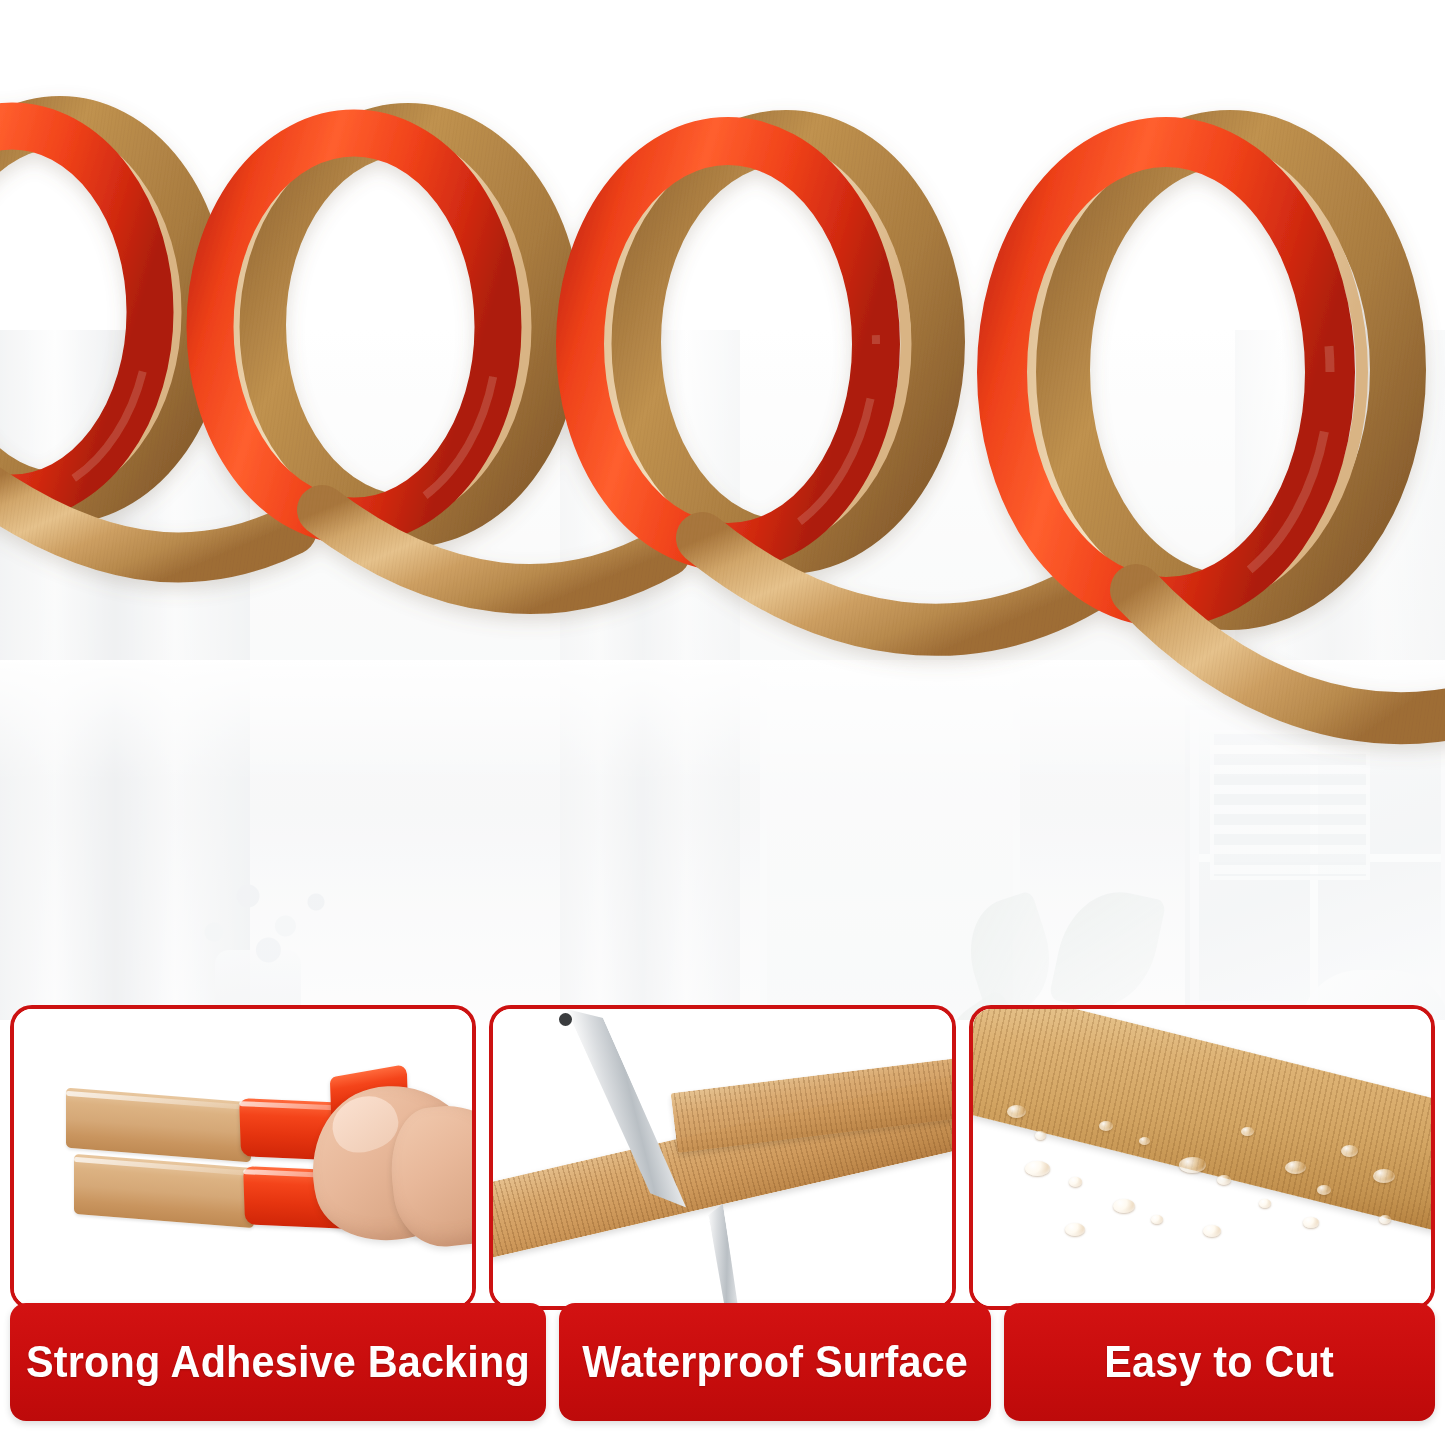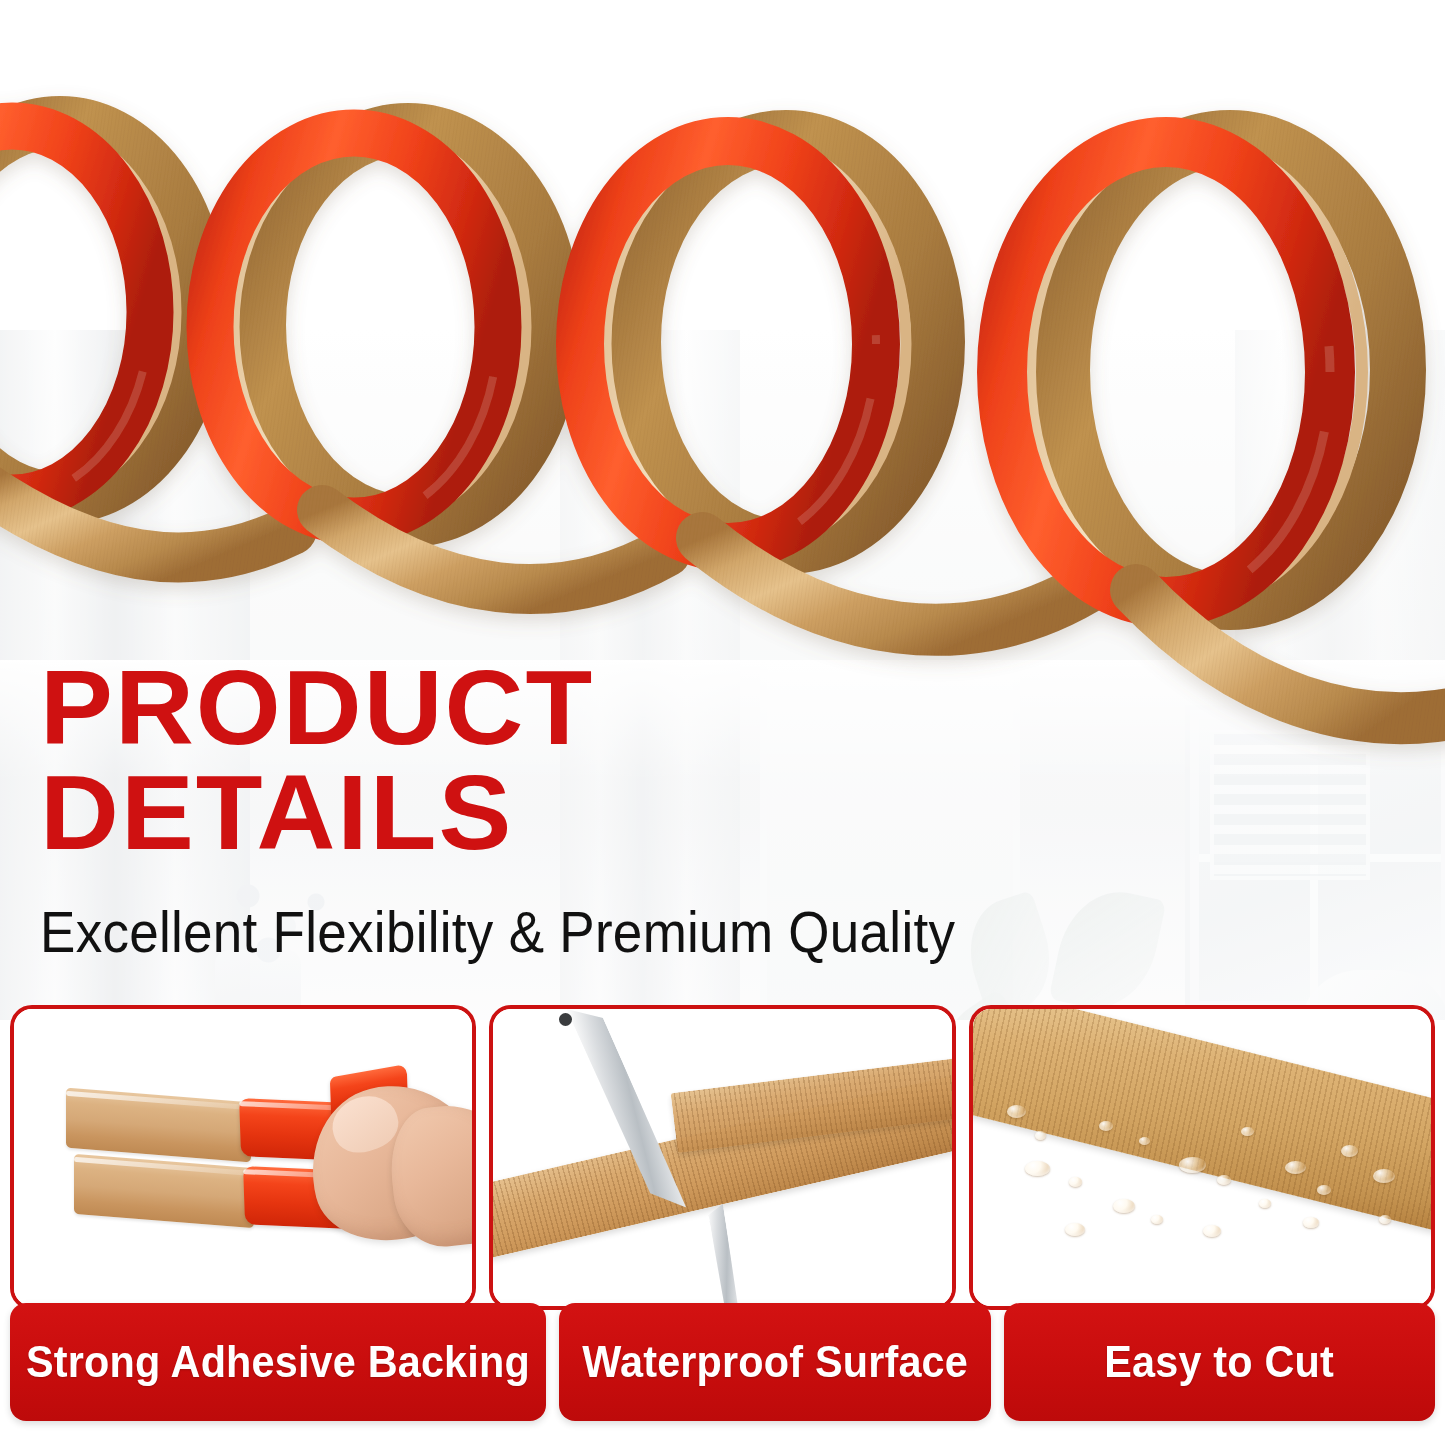--- a/index.html
+++ b/index.html
@@ -388,27 +388,20 @@
           <ellipse cx="1226" cy="312" rx="164" ry="230" fill="none" stroke="url(#redG)" stroke-width="50"></ellipse>
           <ellipse cx="1226" cy="312" rx="164" ry="230" fill="none" stroke="#ffffff" stroke-opacity="0.16" stroke-width="9" stroke-dasharray="160 1000" stroke-dashoffset="-60"></ellipse>
         </g>
 
         <path d="M 1196 530 C 1300 640 1420 676 1530 650" fill="none" stroke="url(#woodG)" stroke-width="52" stroke-linecap="round"></path>
         <path d="M 1196 530 C 1300 640 1420 676 1530 650" fill="none" stroke="url(#grain)" stroke-width="52" stroke-linecap="round" opacity="0.5"></path>
       </g>
     </svg>
   </div>
 
-  <div class="title-block">
-    <div class="title">
-      <span class="l1">PRODUCT</span>
-      <span class="l2">DETAILS</span>
-    </div>
-    <div class="subtitle">Excellent Flexibility &amp; Premium Quality</div>
-  </div>
 
   <div class="features">
 
     <div class="feature">
       <div class="photo">
 
         <div class="p1-strip p1-tan" style="left:52px; top:86px; width:185px; height:60px; transform:skewY(4.5deg);">
           <div class="p1-highlight"></div>
         </div>
         <div class="p1-strip p1-red" style="left:226px; top:92px; width:132px; height:58px; transform:skewY(4.5deg) rotate(-2deg); border-radius:10px;">

